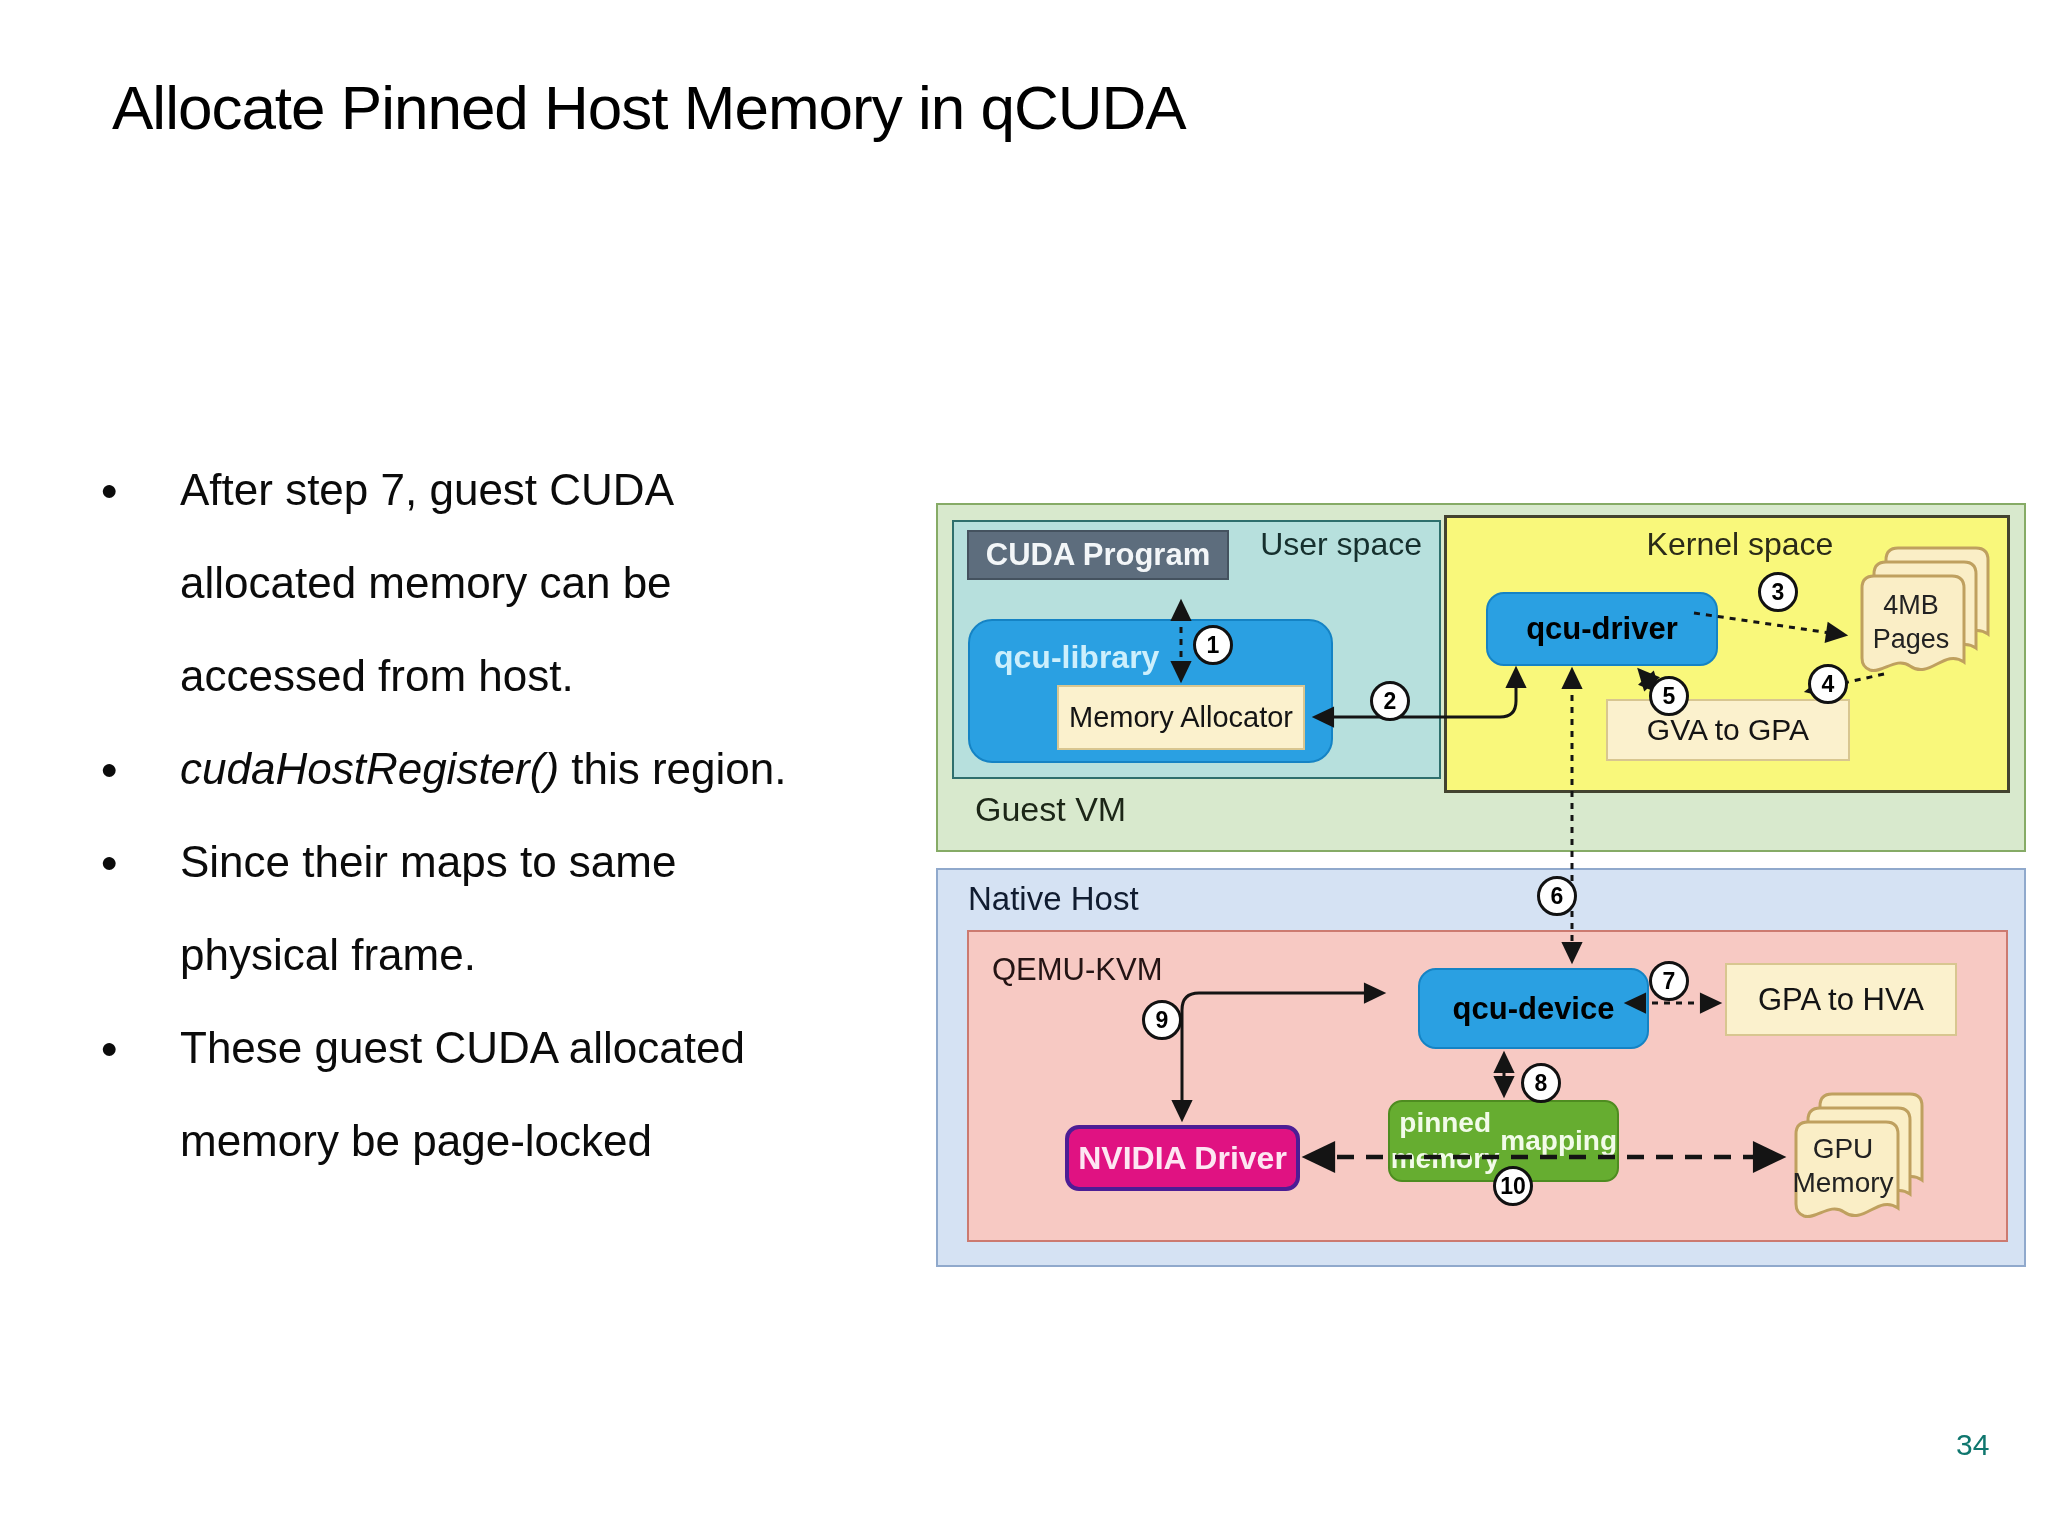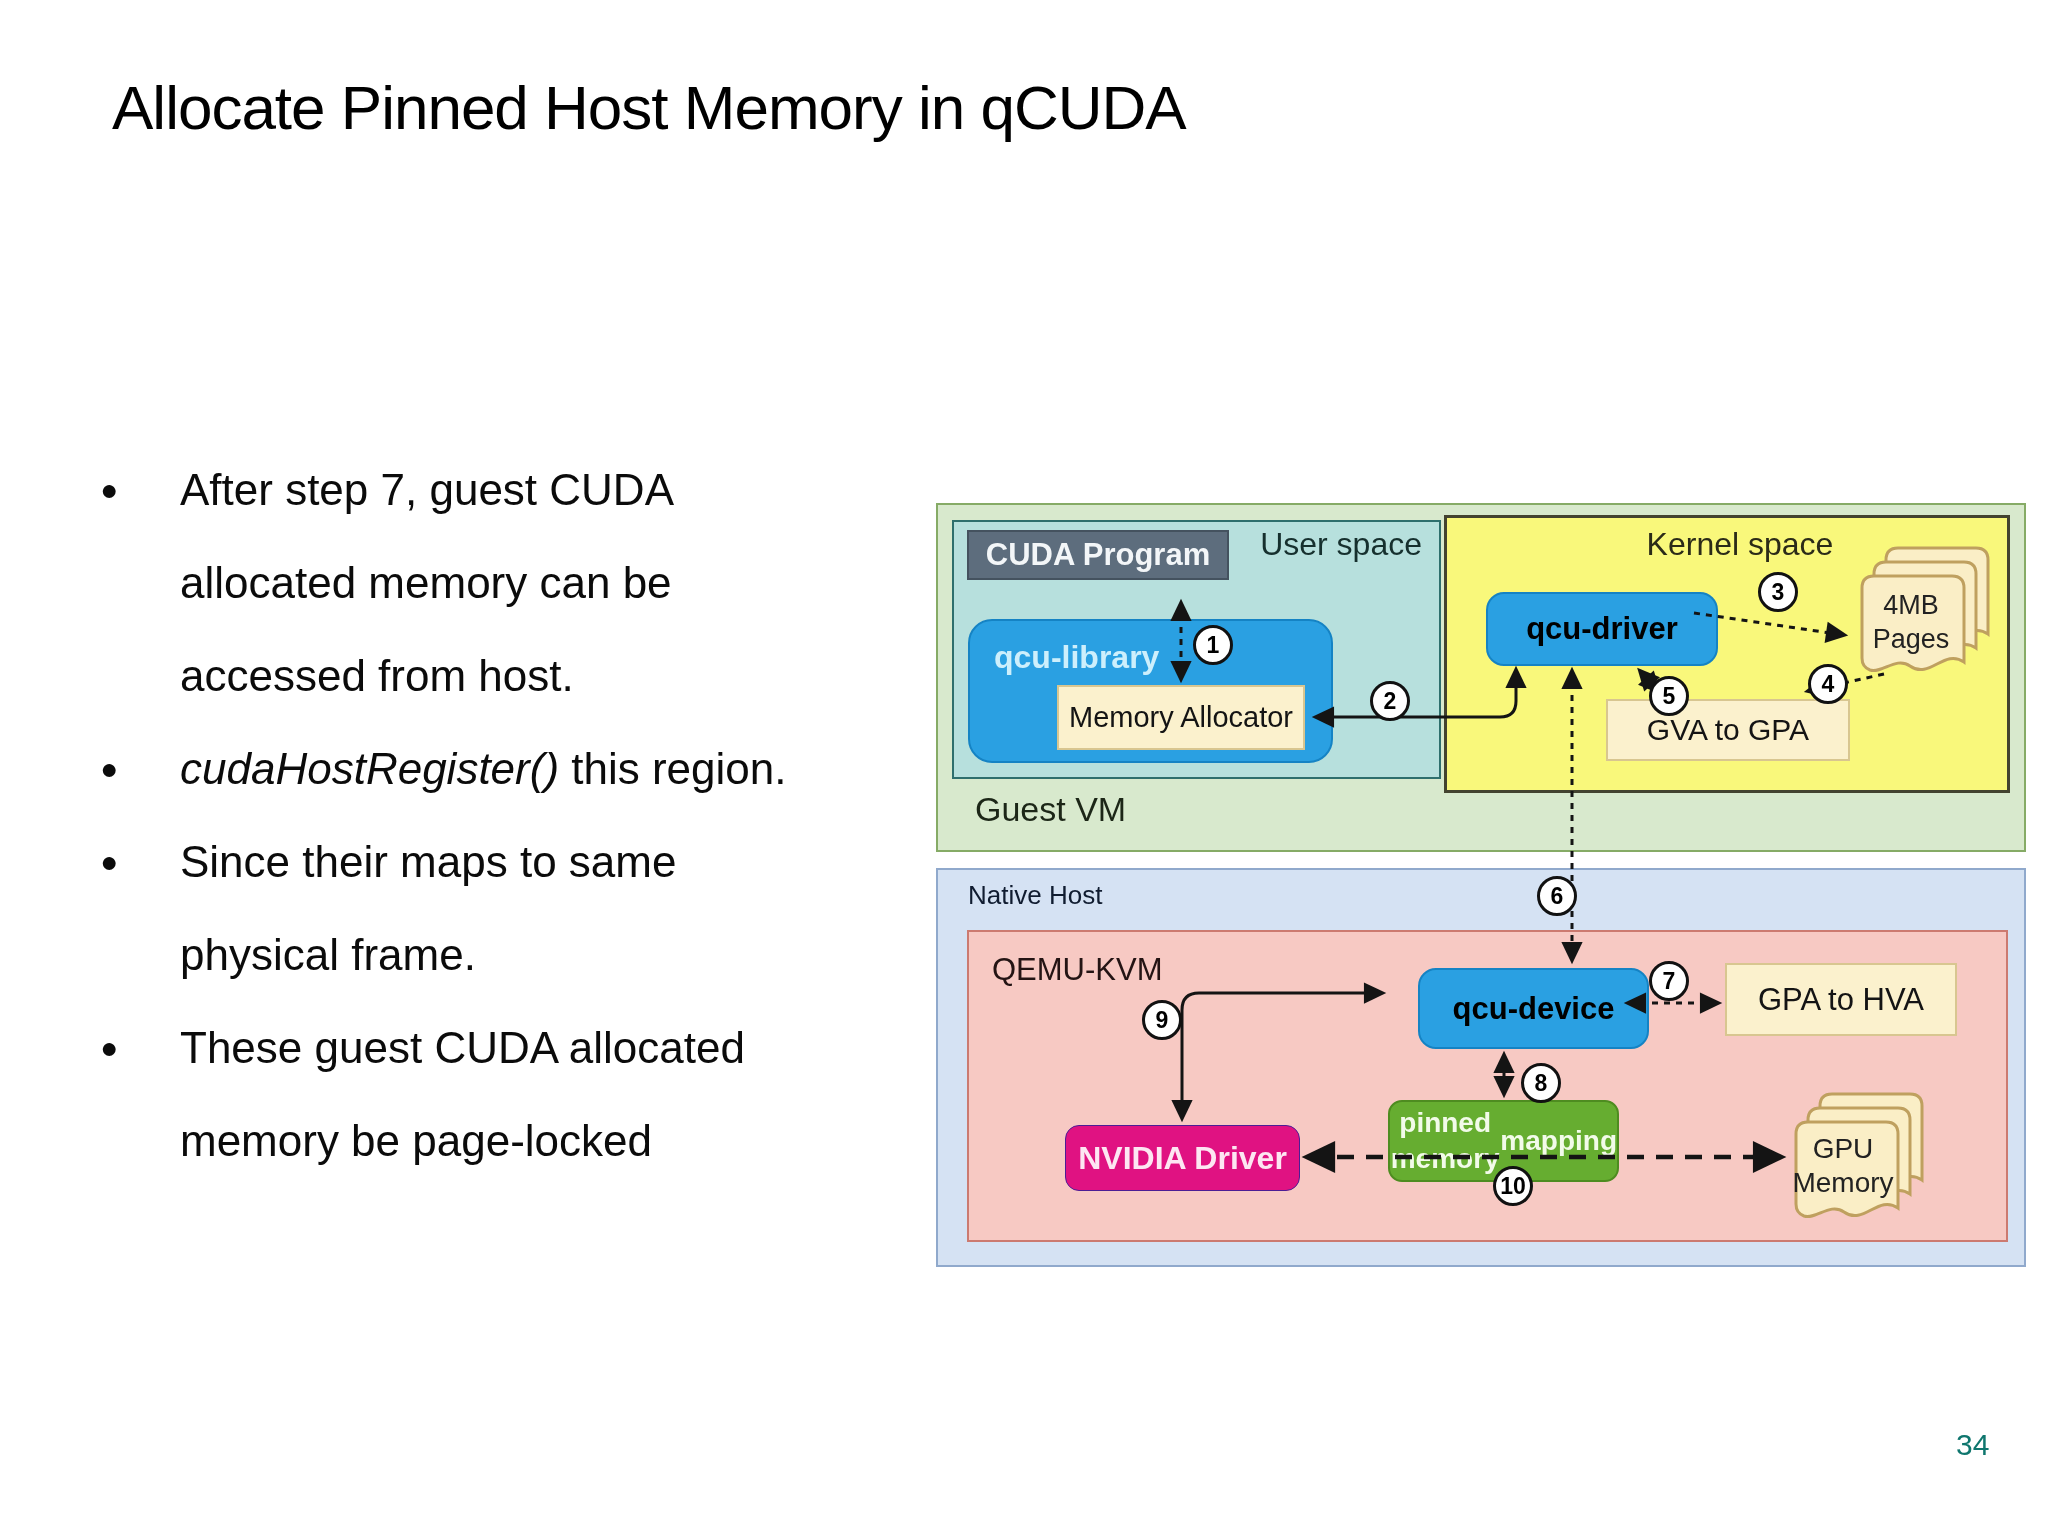--- a/index.html
+++ b/index.html
@@ -33,21 +33,21 @@
   
   .box{display:flex; align-items:center; justify-content:center; text-align:center;
     box-sizing:border-box; z-index:3;}
   .blue{background:#2aa0e2; border:2px solid #1583c4; border-radius:18px;
     color:#000000; font-weight:bold; font-size:31px;margin-left:28px;}
   .cream{background:#fbf1cd; border:2px solid #d8c690; color:#141414; font-size:30px;}
   .darkbox{background:#5d6d7d; border:2px solid #44525f; color:#f3f6f8;
     font-weight:bold; font-size:31px;}
   .greenbox{background:#66ad30; border:2px solid #4e8c20; border-radius:14px;
     color:#f2fbe9; font-weight:bold; font-size:28px; line-height:36px; flex-direction:row;}
-  .magenta{background:#e01282; border:1px solid #4c1d95; border-radius:14px;
+  .magenta{background:#e01282; border:4px solid #4c1d95; border-radius:14px;
     color:#fde6f2; font-weight:bold; font-size:32px;text-align:right;}
   .qculib{left:968px; top:619px; width:361px; height:140px;
     background:#2aa0e2; border:2px solid #1583c4; border-radius:24px; z-index:3;}
   .qculib .lbl{position:absolute; left:24px; top:18px; color:#cdeffc;
     font-weight:bold; font-size:32px;}
   .pagetext{display:flex; flex-direction:column; align-items:center; justify-content:center;
     font-size:28px; color:#222; line-height:34px; z-index:4; text-align:center;}
   
   .step{width:40px; height:40px; box-sizing:border-box; border:3.5px solid #111;
     border-radius:50%; background:#fff; color:#000; font-size:23px; font-weight:bold;
@@ -101,21 +101,21 @@
   <div class="abs guestvm"></div>
   <div class="abs regionlabel" style="left:975px; top:790px; font-size:34px;">Guest VM</div>
 
   <div class="abs userspace"></div>
   <div class="abs regionlabel" style="left:1160px; top:526px; width:262px; text-align:right; color:#16302e;">User space</div>
 
   <div class="abs kernelspace"></div>
   <div class="abs regionlabel" style="left:1620px; top:526px; width:240px; text-align:center; color:#2b2b18;">Kernel space</div>
 
   <div class="abs nativehost"></div>
-  <div class="abs regionlabel" style="left:968px; top:880px; font-size:26px; color:#101c30;">Native Host</div>
+  <div class="abs regionlabel" style="left:968px; top:880px; font-size:33px; color:#101c30;">Native Host</div>
 
   <div class="abs qemukvm"></div>
   <div class="abs regionlabel" style="left:992px; top:952px; font-size:31px; color:#241414;">QEMU-KVM</div>
 
   <div class="abs box darkbox" style="left:967px; top:530px; width:262px; height:50px;">CUDA Program</div>
 
   <div class="abs qculib">
     <div class="lbl">qcu-library</div>
   </div>
   <div class="abs box cream" style="left:1057px; top:685px; width:248px; height:65px; font-size:29px;">Memory Allocator</div>

